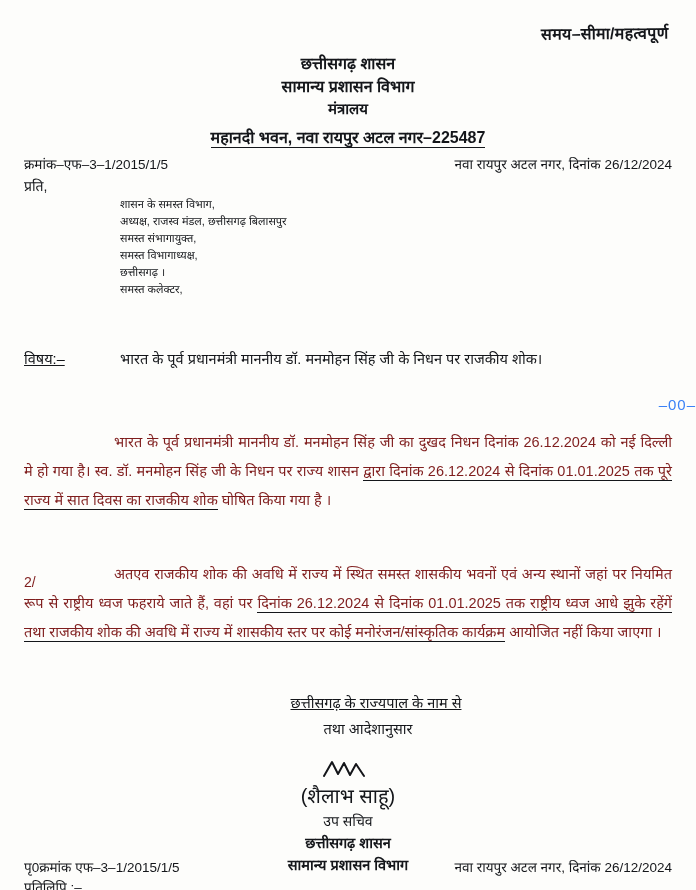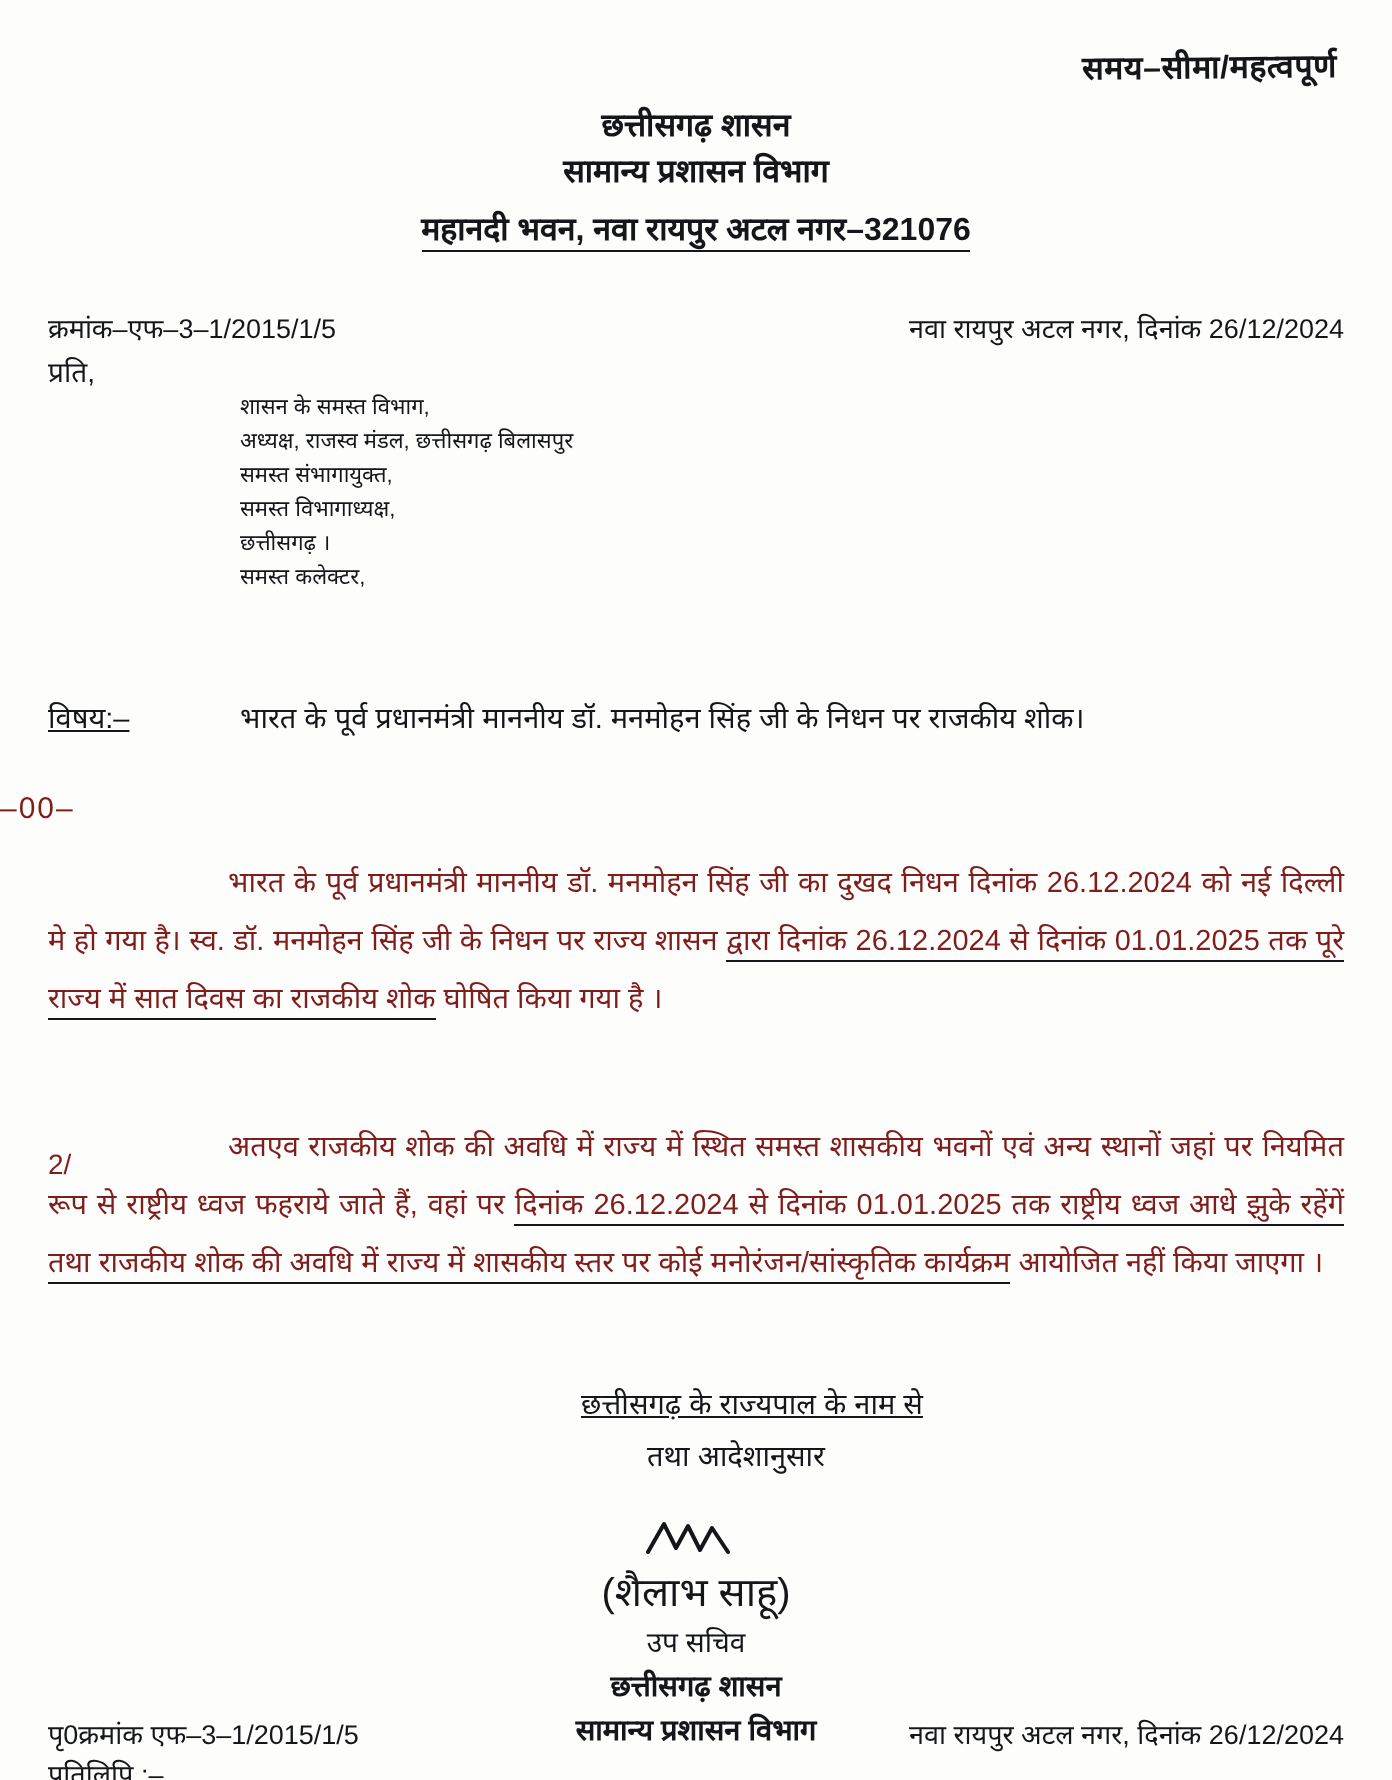--- a/index.html
+++ b/index.html
@@ -130,24 +130,24 @@
     left: 96px;
     top: 0;
     width: 552px;
   }
 
   .divider {
     position: absolute;
     top: 396px;
     left: 0;
     width: 696px;
-    text-align: left;
+    text-align: right;
     font-size: 15px;
     letter-spacing: 1px;
-    color: #7f1d1d;
+    color: #3b82f6;
   }
 
   
   .para {
     position: absolute;
     left: 24px;
     width: 648px;
     font-size: 14.5px;
     line-height: 2.0;
     text-align: justify;
@@ -242,21 +242,22 @@
 </head>
 <body>
 
 <div class="page">
 
   <div class="stamp">समय–सीमा/महत्वपूर्ण</div>
 
   <div class="header">
     <div class="h1">छत्तीसगढ़ शासन</div>
     <div class="h2">सामान्य प्रशासन विभाग</div>
-    <div class="h4"><span class="underline">महानदी भवन, नवा रायपुर अटल नगर–321076</span></div>
+    <div class="h3">मंत्रालय</div>
+    <div class="h4"><span class="underline">महानदी भवन, नवा रायपुर अटल नगर–225487</span></div>
   </div>
 
   <div class="refrow">
     <span class="left">क्रमांक–एफ–3–1/2015/1/5</span>
     <span class="right">नवा रायपुर अटल नगर, दिनांक 26/12/2024</span>
   </div>
 
   <div class="prati">प्रति,</div>
 
   <div class="recipients">

